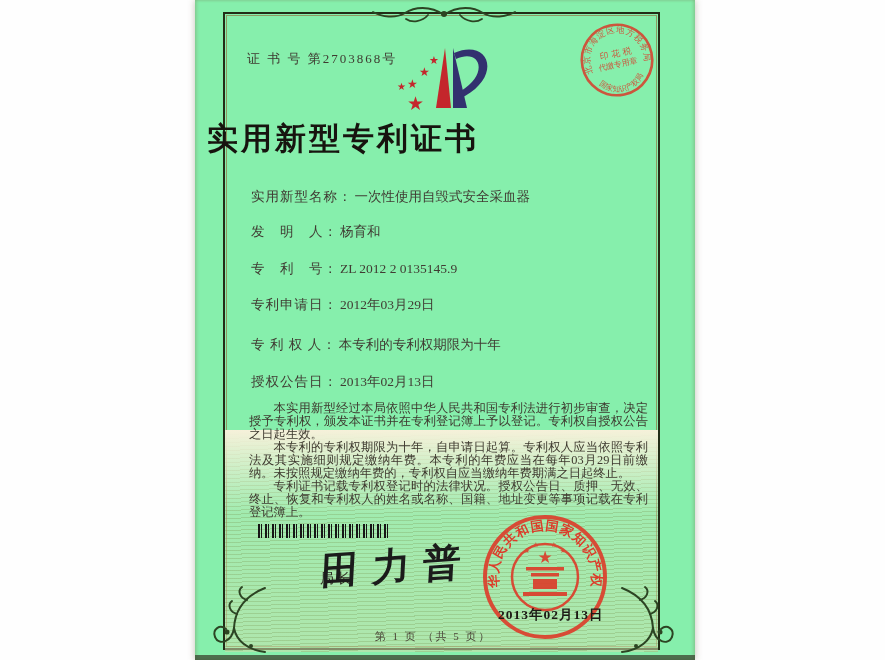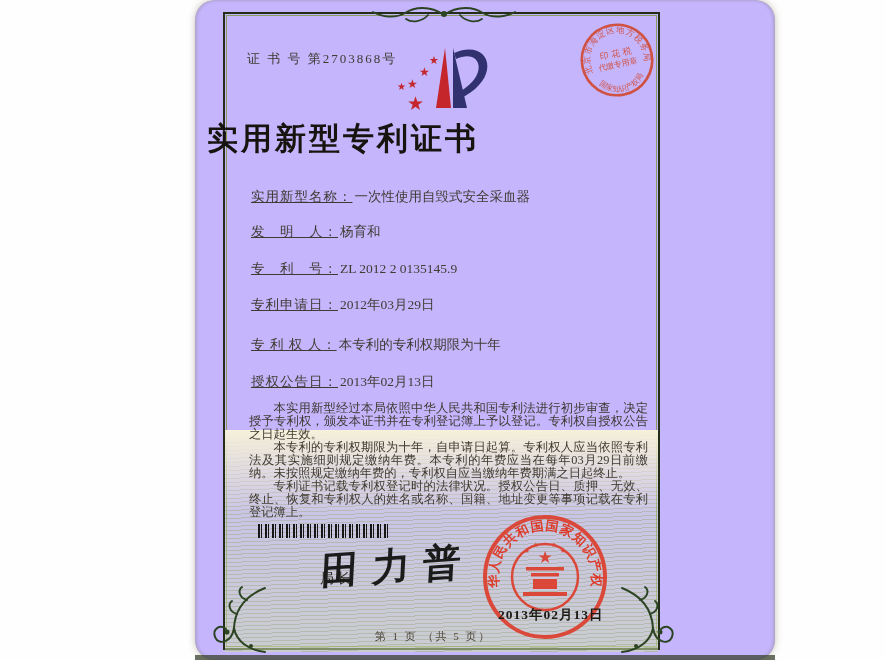--- a/index.html
+++ b/index.html
@@ -4,24 +4,23 @@
 <style>
   html,body{margin:0;padding:0;}
   body{
     width:885px;height:660px;
     background:#fefefe;
     font-family:"Liberation Serif","DejaVu Serif",serif;
     position:relative;overflow:hidden;
   }
   .stage{position:absolute;left:0;top:0;width:885px;height:660px;}
   .paper{
-    position:absolute;left:195px;top:0;width:580px;height:660px;
-    background:#c4b5fd;
+    position:absolute;left:195px;top:0;width:500px;height:660px;
+    background:#86efac;
     box-shadow:0 0 7px rgba(90,80,50,.35), inset 2px 0 3px rgba(120,110,70,.25), inset -2px 0 3px rgba(120,110,70,.25);
-    border-radius:20px;
   }
   .border-box{
     position:absolute;left:28px;top:12px;width:437px;height:638px;
     border:2px solid #232d17;
     box-sizing:border-box;
   }
   .border-box::after{
     content:"";position:absolute;left:1px;top:1px;right:1px;bottom:1px;
     border:1px solid #8c9b63;
   }
@@ -46,21 +45,21 @@
     position:absolute;left:12px;top:118px;width:100%;
     text-align:left;font-size:31px;font-weight:bold;color:#17140f;
     letter-spacing:3px;
   }
   .tax-stamp{position:absolute;left:378px;top:16px;transform:rotate(-12deg);opacity:.92;}
   .fields{position:absolute;left:0;top:0;width:100%;}
   .field{
     position:absolute;left:56px;width:400px;
     font-size:13.5px;color:#403c33;white-space:nowrap;
   }
-  .field .lab{letter-spacing:1px;text-decoration:underline;}
+  .field .lab{letter-spacing:1px;}
   .field .val{margin-left:2px;}
   .f0{top:188px}.f1{top:223px}.f2{top:260px}.f3{top:296px}.f4{top:336px}.f5{top:373px}
   .body-text{
     position:absolute;left:54px;top:394px;width:399px;
     font-size:12.3px;line-height:13px;color:#3d382e;
     text-align:justify;
     margin-top:8px;
   }
   .body-text p{margin:0;text-indent:2em;}
   .barcode{

